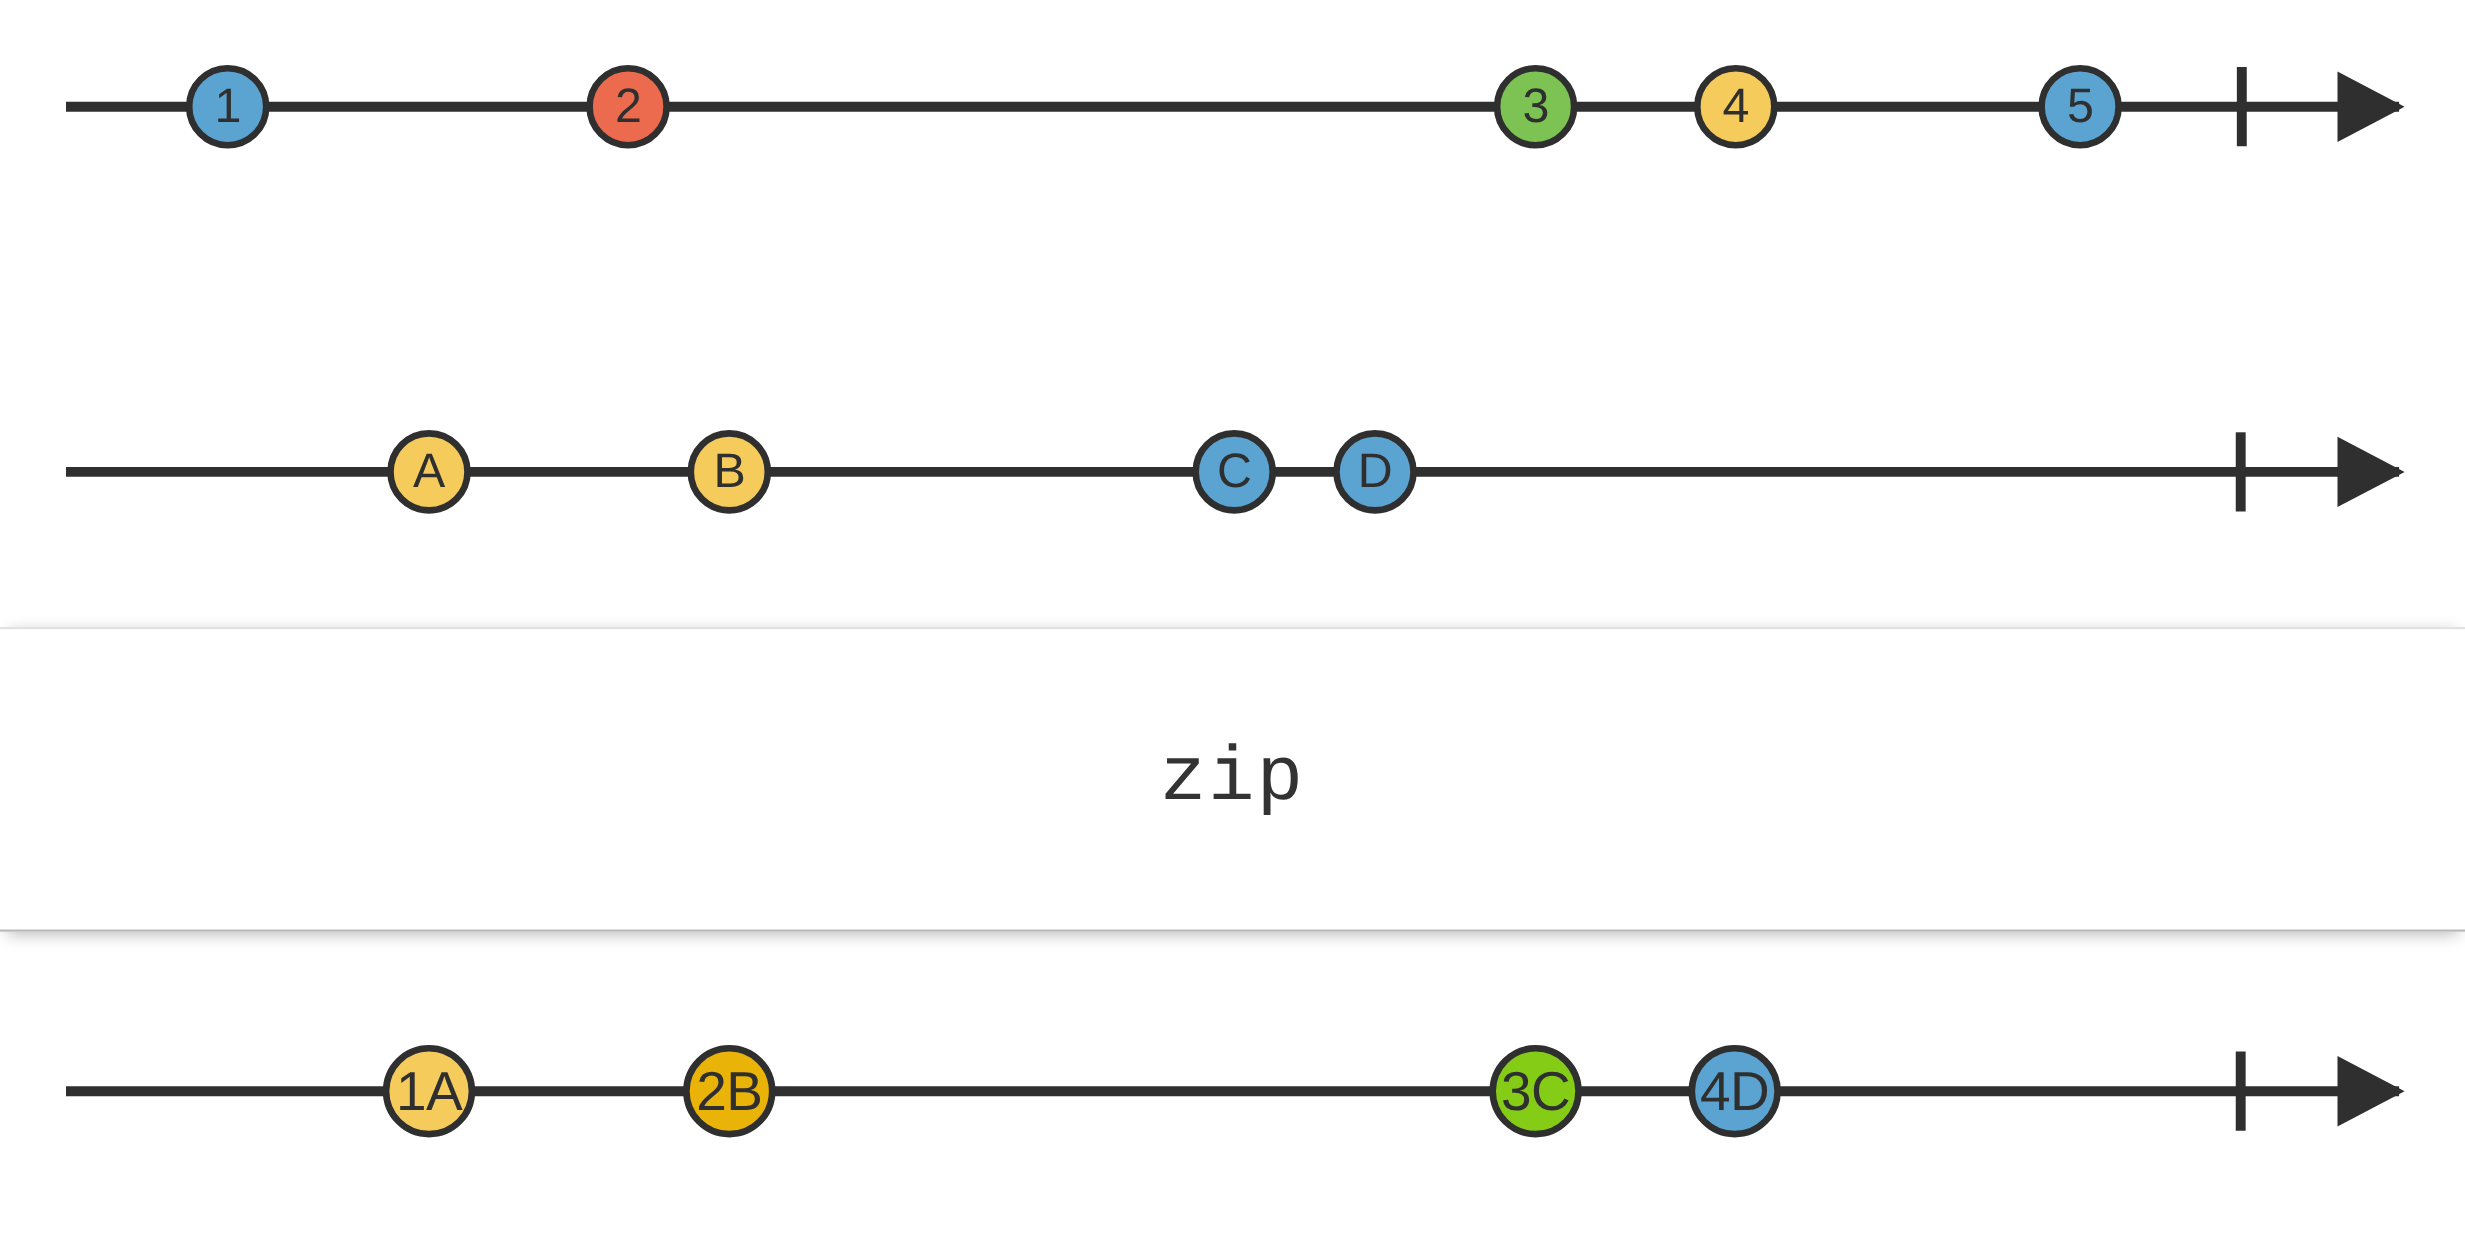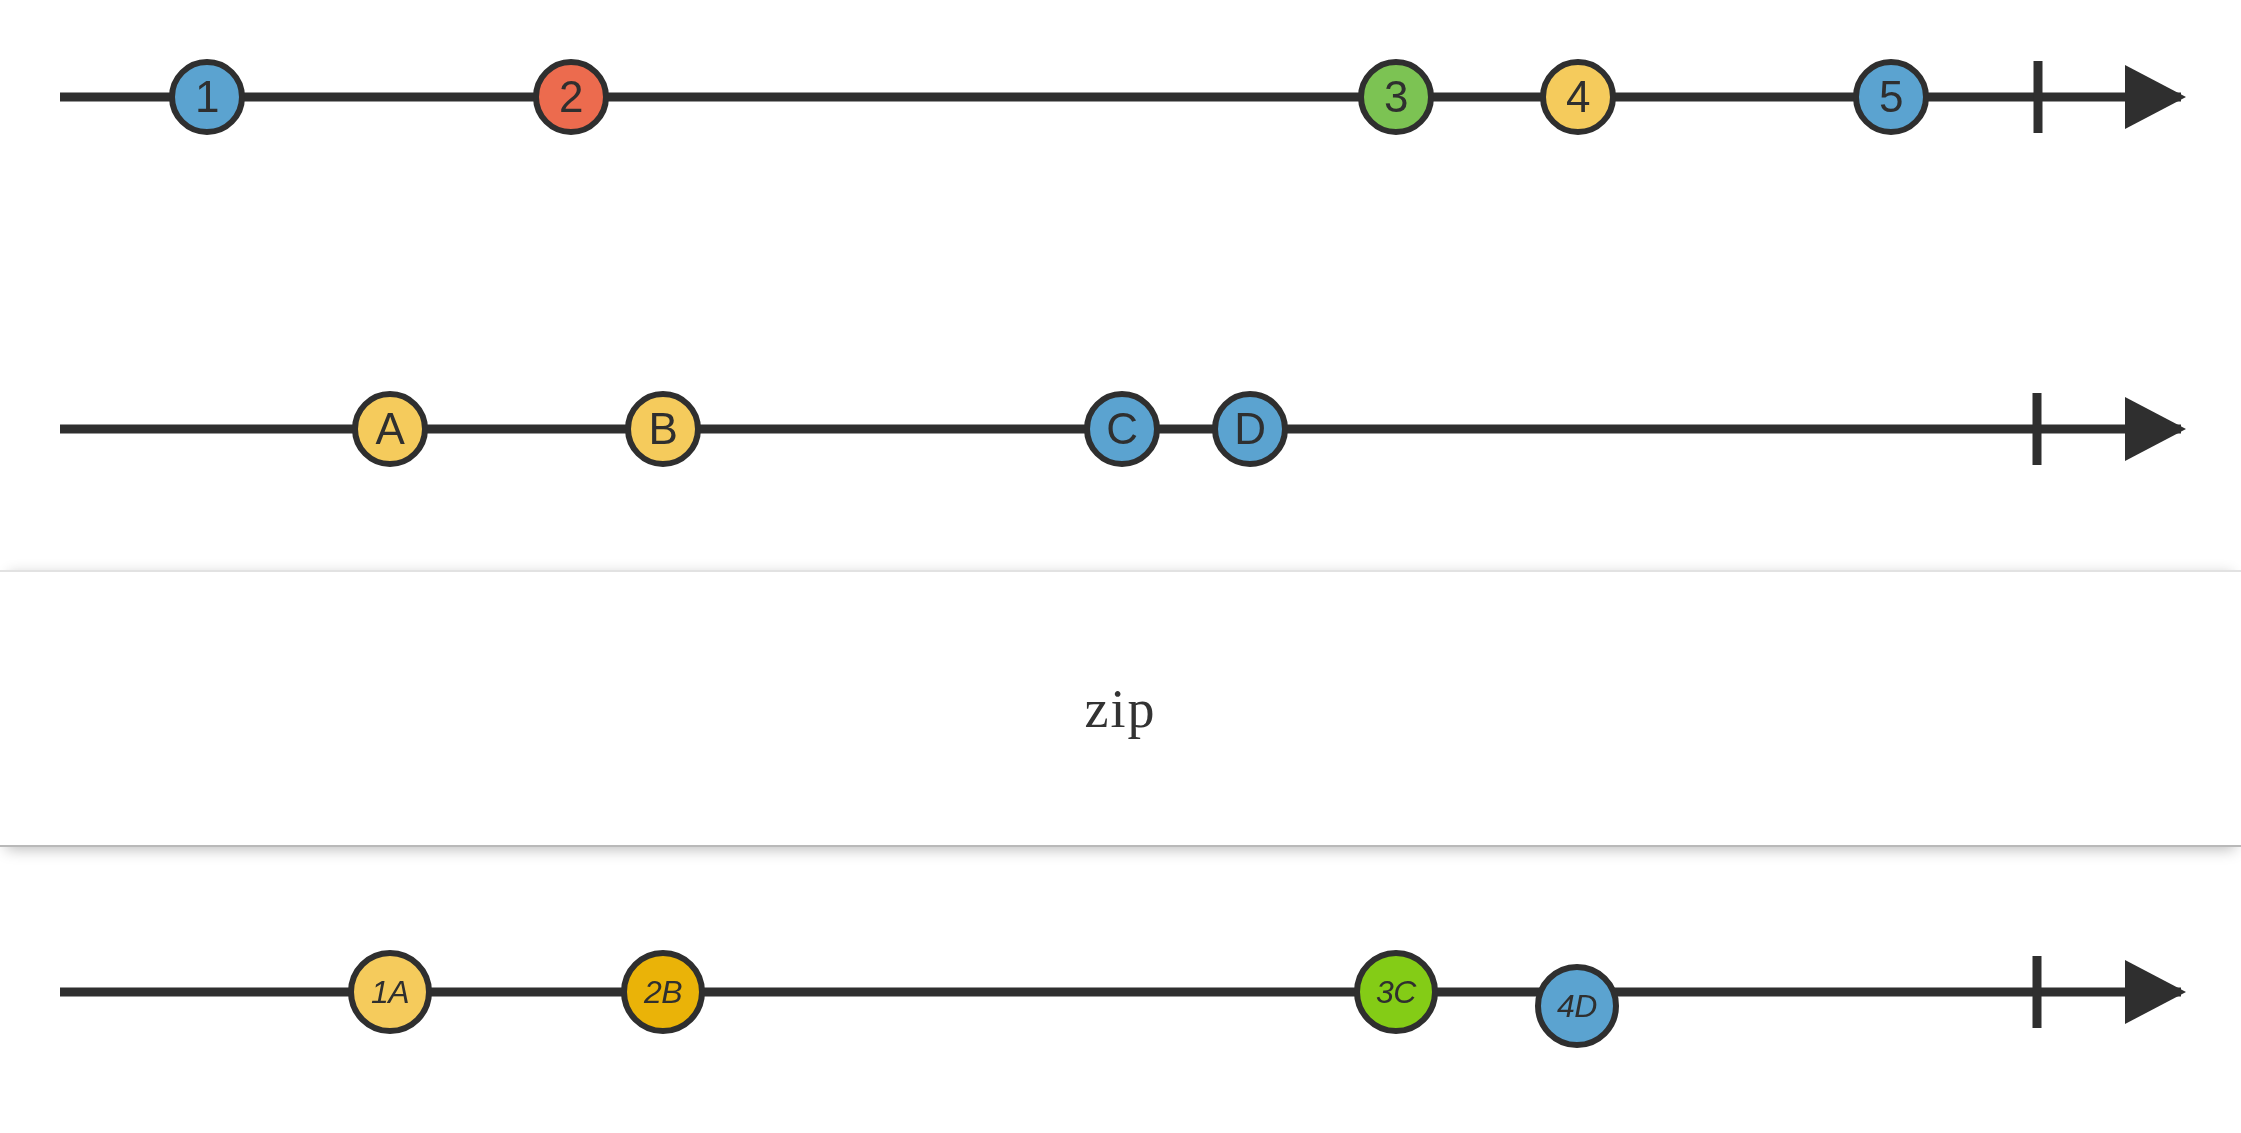--- a/index.html
+++ b/index.html
@@ -46,39 +46,39 @@
     align-items: center;
     justify-content: center;
     color: #2f2f2f;
     font-family: "Liberation Sans", sans-serif;
     font-weight: 400;
     line-height: 1;
     letter-spacing: -0.5px;
     user-select: none;
   }
   .marble.single { font-size: 44px; }
-  .marble.double { font-size: 32px; font-style: italic; }
+  .marble.double { font-size: 50px; }
 
   
   .operator-box {
     position: absolute;
     left: 0;
     width: 2241px;
     background: #ffffff;
     border-top: 2px solid #e2e2e2;
     border-bottom: 2px solid #b9b9b9;
     box-shadow: 0 8px 14px -6px rgba(0,0,0,0.28),
                 0 -7px 12px -8px rgba(0,0,0,0.14);
     display: flex;
     align-items: center;
     justify-content: center;
   }
   .operator-label {
-    font-family: Liberation Serif, serif;
-    font-size: 54px;
+    font-family: Liberation Mono, monospace;
+    font-size: 70px;
     color: #333333;
     letter-spacing: 2px;
     line-height: 1;
     user-select: none;
   }
 </style>
 </head>
 <body>
 
 <div id="diagram-root">
@@ -143,19 +143,19 @@
     <div class="marbles" id="s3-marbles">
         <div class="marble double" style="left: 348px; top: 38px; width: 84px; height: 84px; background: rgb(245, 203, 92);">
           <span>1A</span>
         </div>
         <div class="marble double" style="left: 621px; top: 38px; width: 84px; height: 84px; background: #eab308;">
           <span>2B</span>
         </div>
         <div class="marble double" style="left: 1354px; top: 38px; width: 84px; height: 84px; background: #84cc16;">
           <span>3C</span>
         </div>
-        <div class="marble double" style="left: 1535px; top: 52px; width: 84px; height: 84px; background: rgb(91, 163, 208);">
+        <div class="marble double" style="left: 1535px; top: 38px; width: 84px; height: 84px; background: rgb(91, 163, 208);">
           <span>4D</span>
         </div>
       </div>
   </div>
 
 </div>
 
 </body></html>

